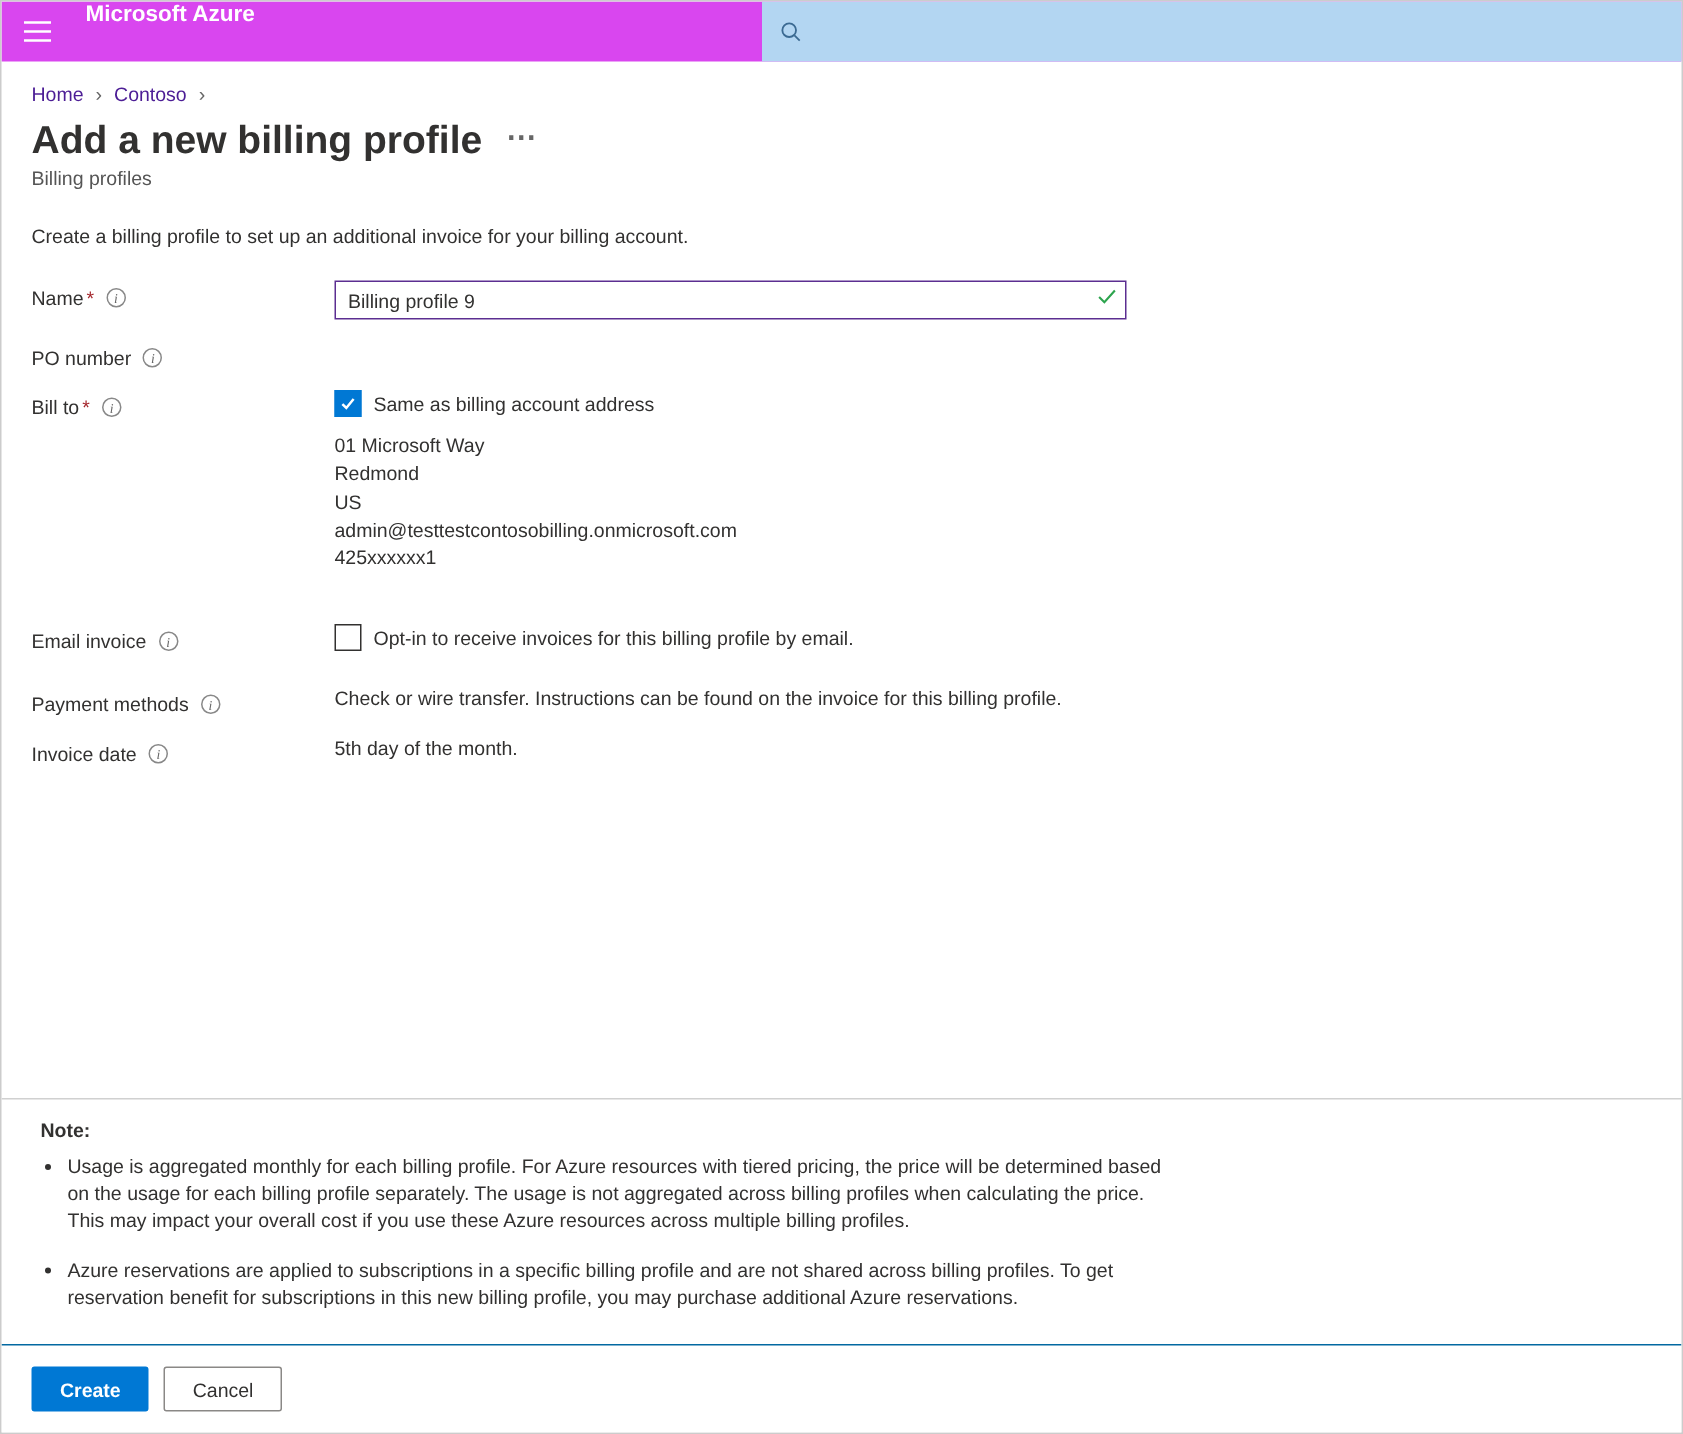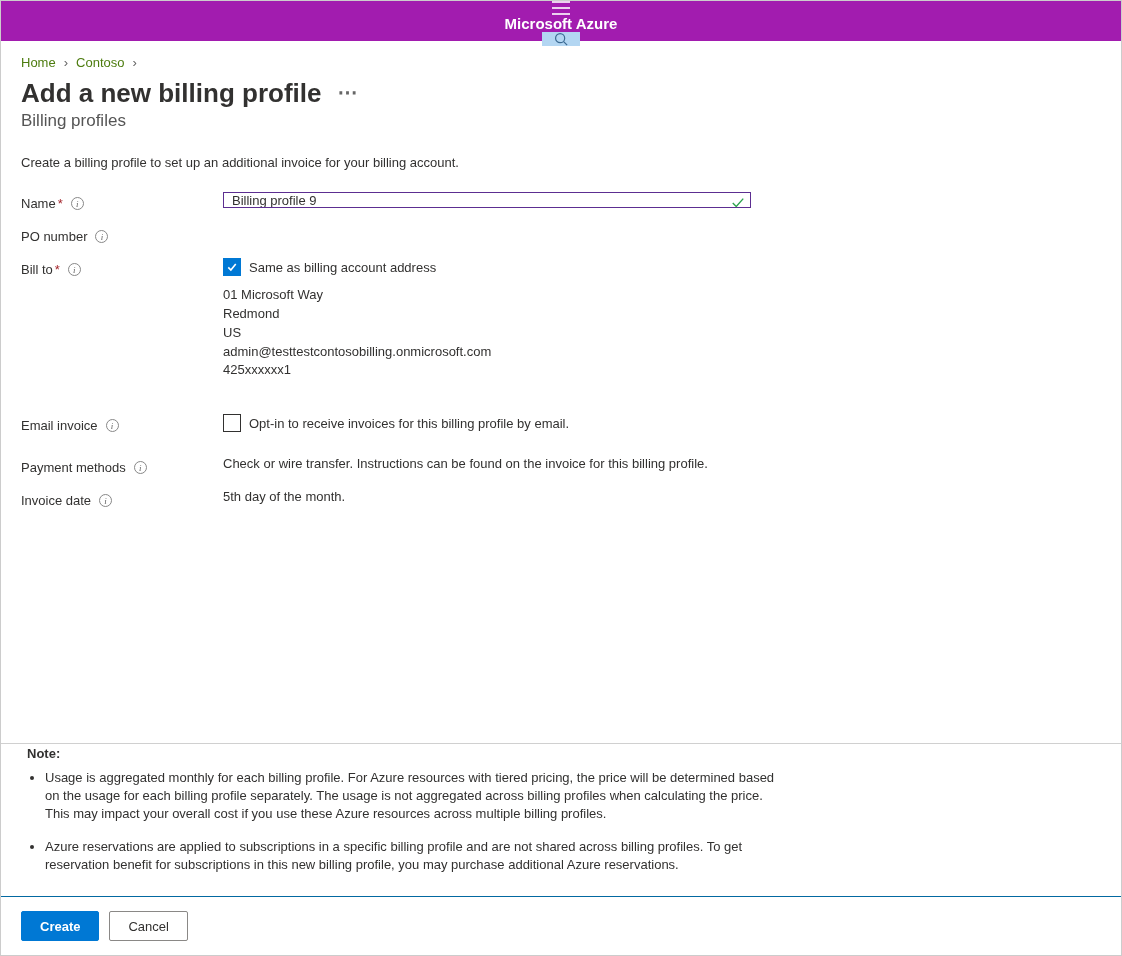--- a/index.html
+++ b/index.html
@@ -1,67 +1,67 @@
 <!DOCTYPE html>
 <html><head>
 <meta charset="utf-8">
 <style>
   * { box-sizing: border-box; }
   html, body { margin:0; padding:0; height:100%; font-family:"Segoe UI", Arial, sans-serif; color:#323130; background:#fff; }
   .app { display:flex; flex-direction:column; height:956px; width:1122px; border:1px solid #ccc; overflow:hidden; }
 
   
-  .topbar{ height:40px; background:#a21caf; display:flex; align-items:center; color:#fff;flex-direction:column; }
+  .topbar{ height:40px; background:#d946ef; display:flex; color:#fff; }
   .hamburger{ width:48px; height:40px; display:flex; align-items:center; justify-content:center; cursor:pointer; }
   .hamburger svg{ stroke:#fff; }
   .brand{ font-size:15px; font-weight:600; padding:0 8px; white-space:nowrap; }
   .topbar-spacer{ flex:0 0 auto; width:330px; }
   .searchbox{ flex:1; height:40px; background:#b3d6f2; display:flex; align-items:center; padding:0 12px; color:#2a5d87; }
   .searchbox svg{ flex:0 0 auto; }
   .search-input{ border:none; background:transparent; outline:none; font-size:13px; width:100%; padding:8px; color:#333; }
   .search-input::placeholder{ color:#3b6a92; }
 
   
   .content{ flex:1; overflow:auto; padding:8px 20px 0 20px; position:relative; }
 
   
   .breadcrumb{ font-size:13px; margin:6px 0 8px 0; display:flex; align-items:center; gap:8px; }
-  .breadcrumb a{ color:#4d7c0f; text-decoration:none; cursor:pointer; }
+  .breadcrumb a{ color:#4c1d95; text-decoration:none; cursor:pointer; }
   .breadcrumb .sep{ color:#666; }
 
   
   h1.page-title{ font-size:26px; font-weight:600; margin:0 0 2px 0; display:flex; align-items:center; }
   .title-ellipsis{ font-size:20px; color:#666; margin-left:16px; letter-spacing:2px; cursor:pointer; line-height:1; position:relative; top:-2px; }
-  .subtitle{ font-size:17px; color:#555; margin-bottom:24px; }
+  .subtitle{ font-size:13px; color:#555; margin-bottom:24px; }
 
   .intro{ font-size:13px; margin-bottom:22px; }
 
   
   .form-row{ display:flex; align-items:flex-start; margin-bottom:14px; }
   .form-label-cell{ width:202px; flex:0 0 202px; font-size:13px; display:flex; align-items:center; padding-top:4px; }
   .req{ color:#a4262c; margin-left:2px; }
   .info-icon{ width:13px; height:13px; border:1px solid #888; border-radius:50%; display:inline-flex; align-items:center; justify-content:center; font-size:9px; color:#666; margin-left:8px; cursor:default; font-style:italic; font-family:Georgia, serif; }
 
   .form-value-cell{ flex:0 0 530px; font-size:13px; }
 
   .text-input-wrap{ position:relative; width:528px; }
-  .text-input{ width:100%; height:16px; border:1px solid #5c2e91; font-size:13px; padding:2px 28px 2px 8px; outline:none; color:#323130; }
+  .text-input{ width:100%; height:26px; border:1px solid #5c2e91; font-size:13px; padding:2px 28px 2px 8px; outline:none; color:#323130; }
   .valid-mark{ position:absolute; right:6px; top:4px; color:#2da44e; }
 
   .check-row{ display:flex; align-items:center; margin-bottom:10px; }
   .checkbox{ width:18px; height:18px; border:1px solid #323130; display:inline-flex; align-items:center; justify-content:center; margin-right:8px; cursor:pointer; flex:0 0 18px; }
   .checkbox.checked{ background:#0078d4; border-color:#0078d4; }
   .checkbox.checked svg{ stroke:#fff; }
 
   .address-block{ line-height:1.45; }
 
   .plain-text{ font-size:13px; }
 
   
-  .note-section{ border-top:1px solid #d0d0d0; margin-top:12px; padding:2px 20px 8px 20px; font-size:13px; }
+  .note-section{ border-top:1px solid #d0d0d0; margin-top:12px; padding:13px 20px 8px 20px; font-size:13px; }
   .note-title{ font-weight:600; margin-bottom:8px; margin-left:6px; }
   .note-list{ margin:0; padding-left:24px; max-width:760px; }
   .note-list li{ margin-bottom:14px; line-height:1.4; }
 
   
   .footer{ border-top:1px solid #0369a1; padding:14px 20px; display:flex; gap:10px; background:#fff; }
   .btn{ font-size:13px; height:30px; padding:0 18px; border-radius:2px; cursor:pointer; display:inline-flex; align-items:center; }
   .btn-primary{ background:#0078d4; color:#fff; border:1px solid #0078d4; font-weight:600; }
   .btn-secondary{ background:#fff; color:#323130; border:1px solid #8a8886; }
 </style>

